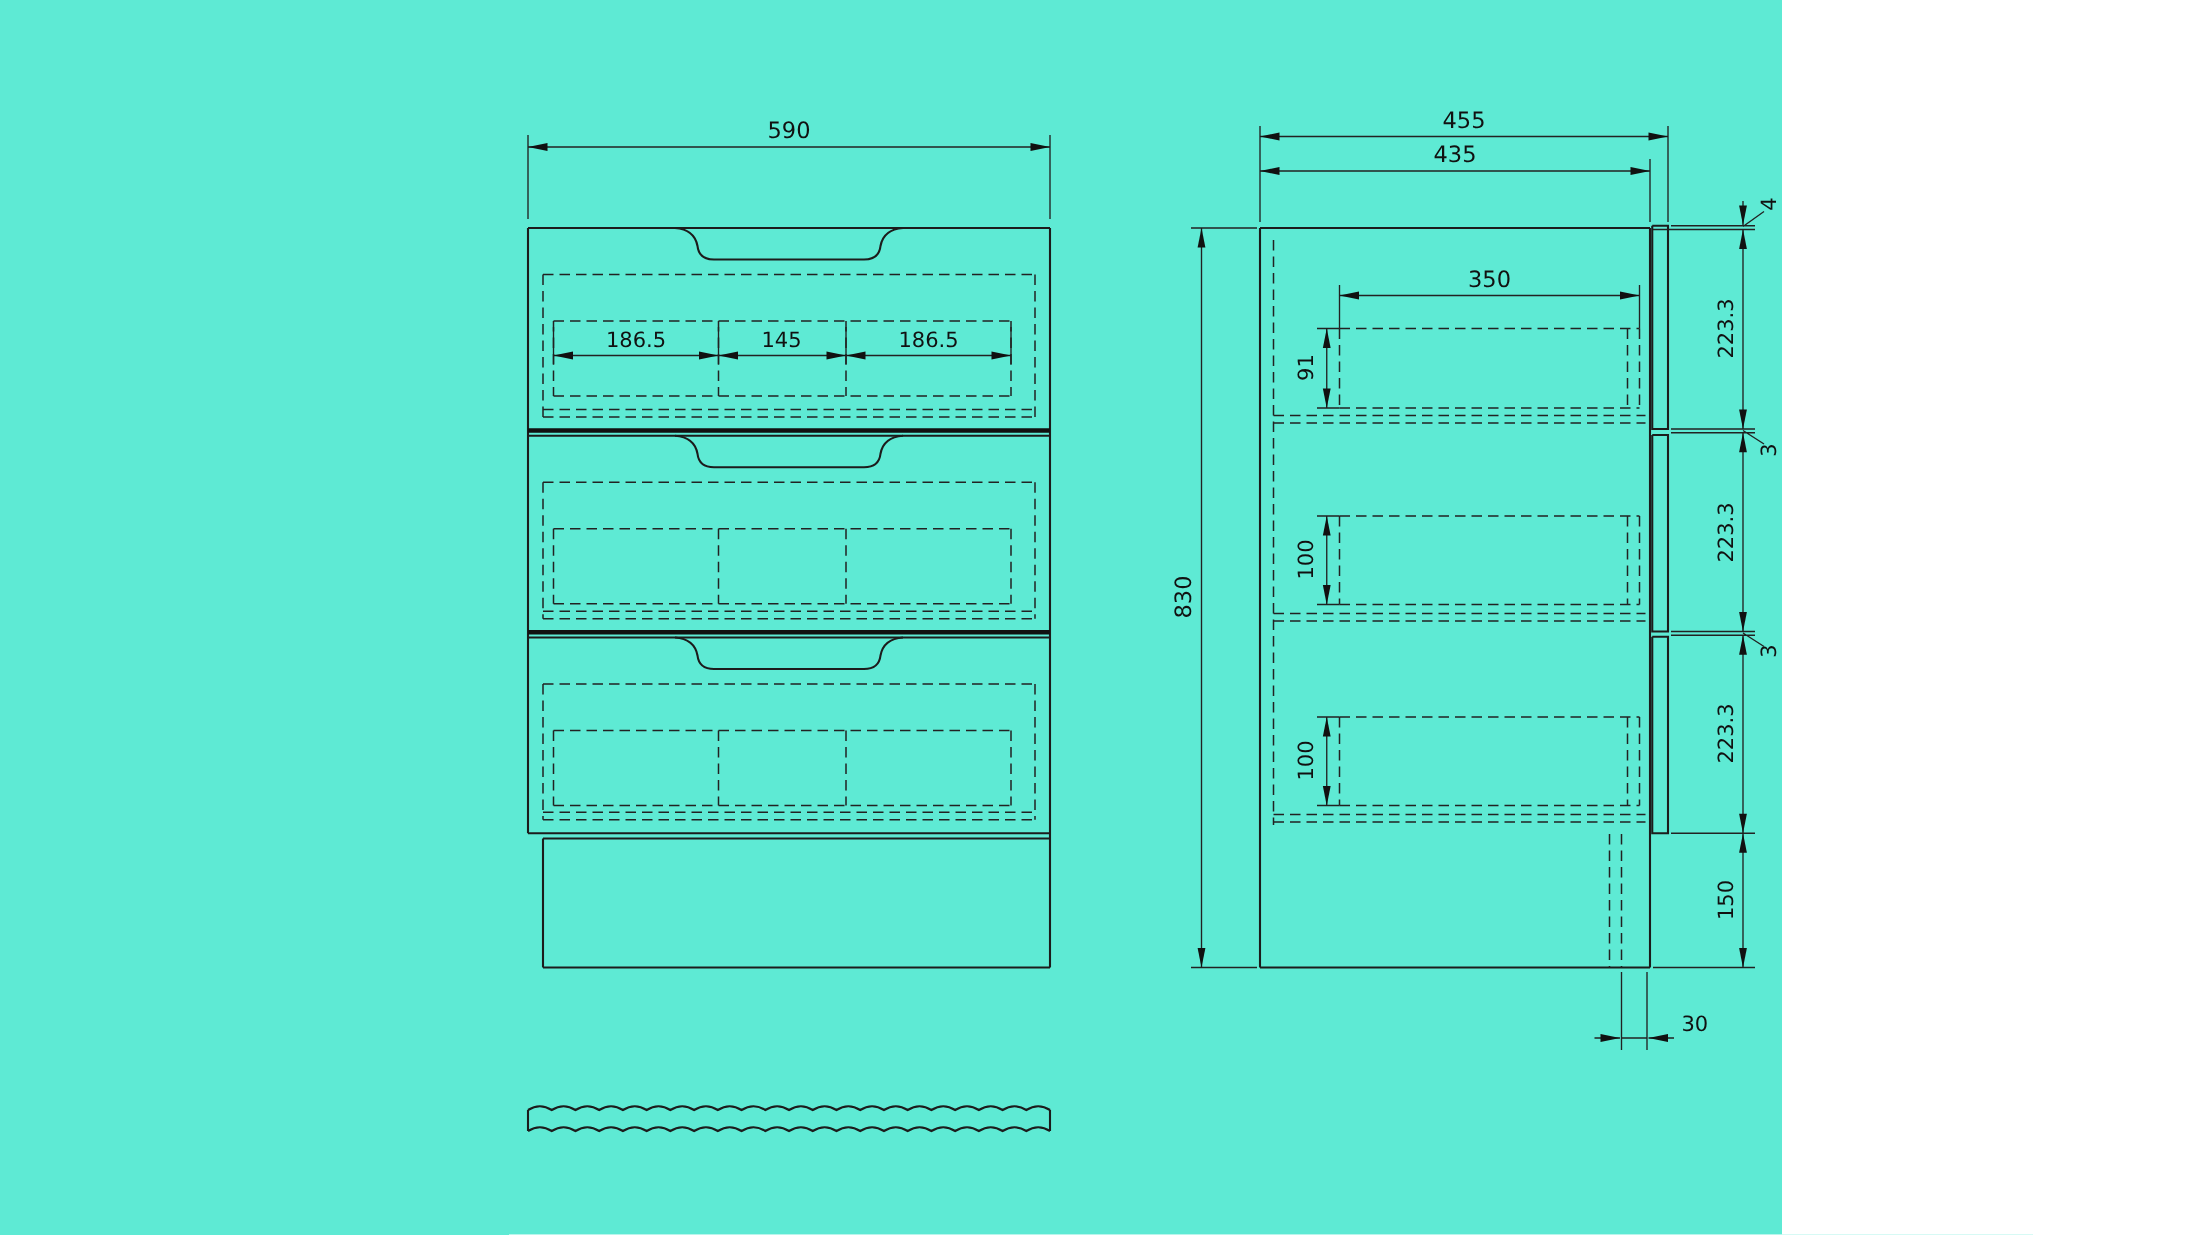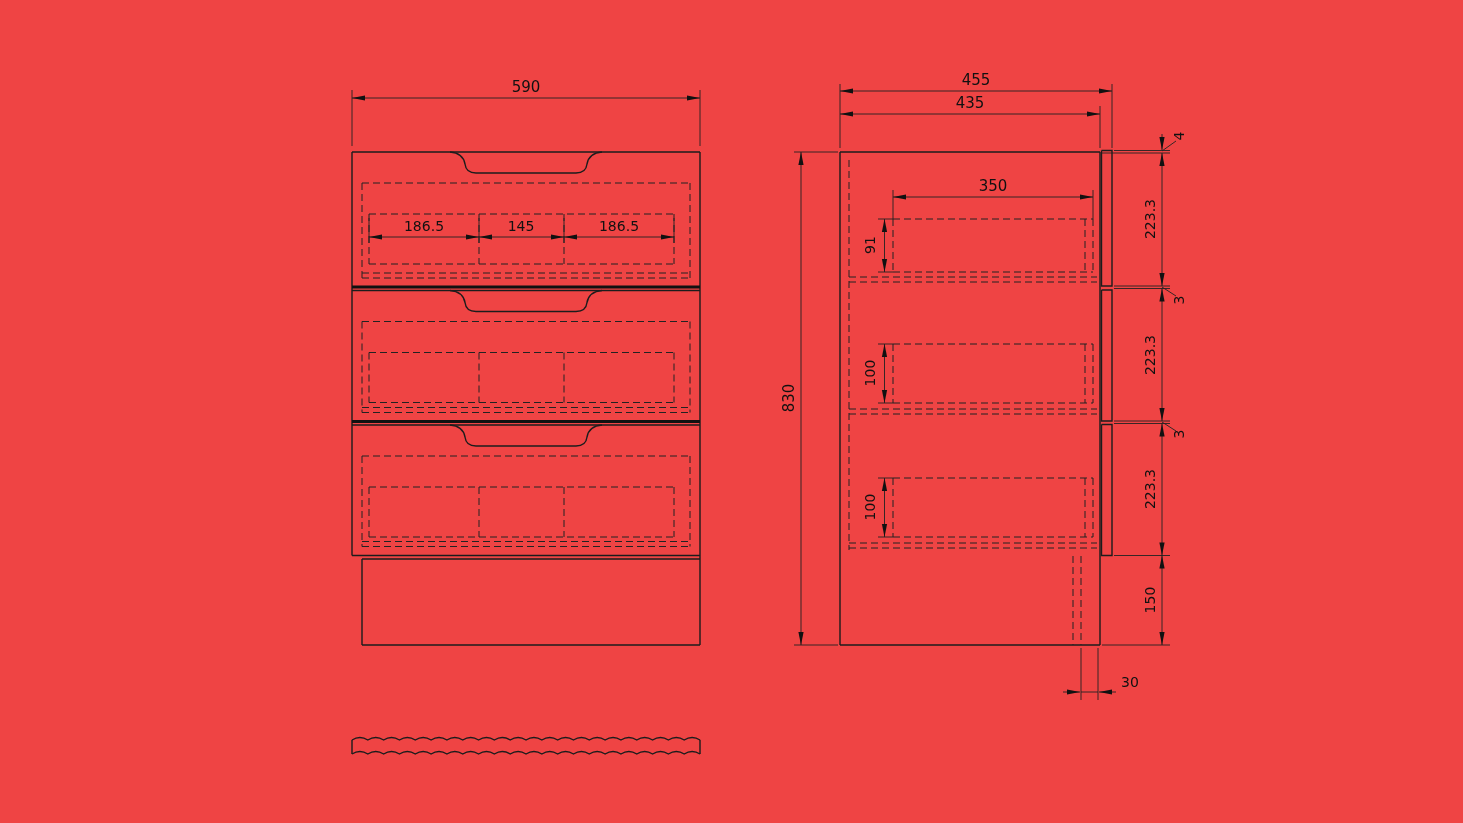--- a/index.html
+++ b/index.html
@@ -1,16 +1,16 @@
 <!DOCTYPE html>
 <html><head>
 <meta charset="utf-8">
 <style>
   html,body{margin:0;padding:0;background:#ffffff;}
-  .page{width:1463px;height:823px;background:#ef4444;position:relative;overflow:hidden;text-decoration:underline;}
+  .page{width:1188px;height:823px;background:#5eead4;position:relative;overflow:hidden;text-decoration:underline;}
   svg{display:block;}
   .ln{stroke:#1c1c1c;stroke-width:1.4;fill:none;}
   .thick{stroke:#111;stroke-width:3;fill:none;}
   .dash{stroke:#222;stroke-width:1;fill:none;stroke-dasharray:7 4;}
   .ext{stroke:#222;stroke-width:0.9;fill:none;}
   .dim{stroke:#222;stroke-width:0.9;fill:none;}
   text{font-family:"DejaVu Sans","Liberation Sans",sans-serif;font-size:15px;fill:#111;}
   .small{font-size:14px;}
 </style>
 </head>

